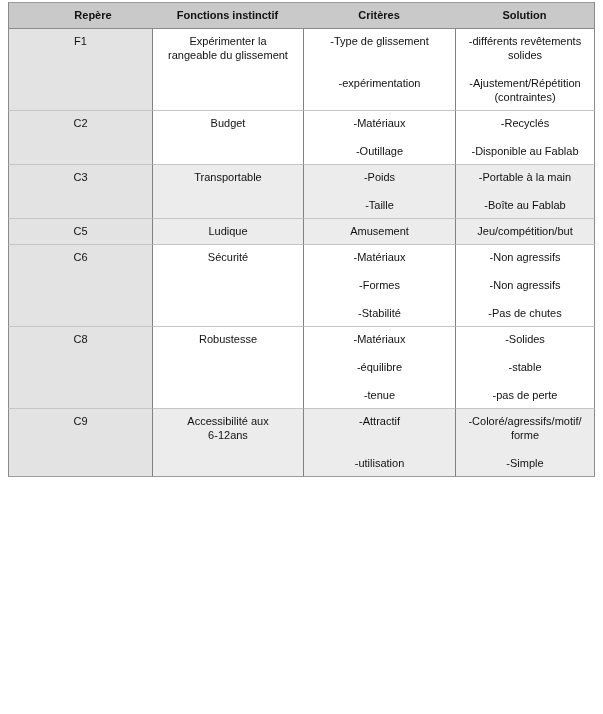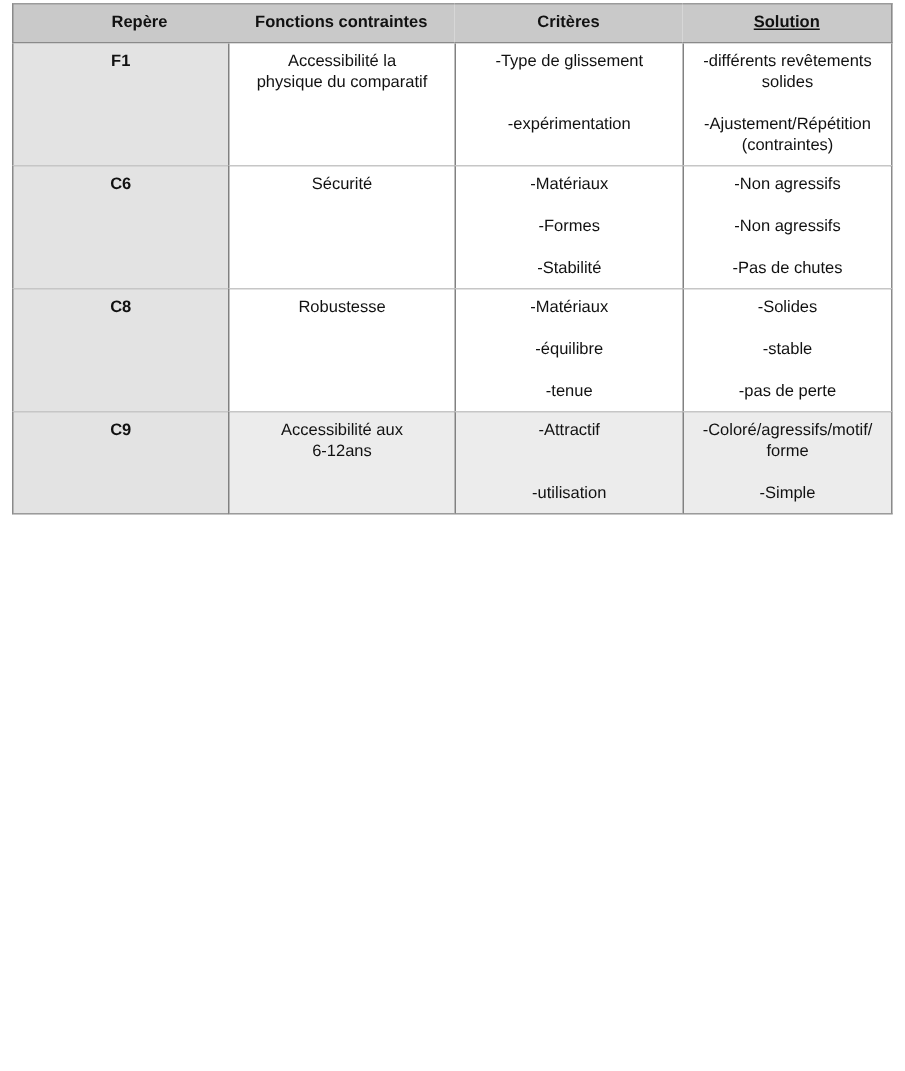--- a/index.html
+++ b/index.html
@@ -32,35 +32,35 @@
   th {
     background: var(--header-bg, #c9c9c9);
     font-weight: bold;
     font-size: 11px;
     text-align: center;
     padding: 6px 4px 7px 4px;
     border-top: 1px solid var(--border-outer, #9b9b9b);
     border-bottom: 1px solid var(--border-dark, #8a8a8a);
   }
   th:first-child { border-left: 1px solid var(--border-dark, #8a8a8a); padding-left: 29px; }
-  th:last-child  { border-right: 1px solid var(--border-dark, #8a8a8a); text-decoration: underline; }
+  th:last-child  { border-right: 1px solid var(--border-dark, #8a8a8a); }
 
   td {
     vertical-align: top;
     text-align: center;
     padding: 5px 4px 6px 4px;
     border-left: 1px solid var(--border-col, #818181);
     border-top: 1px solid var(--border-row, #c6c6c6);
     background: #ffffff;
   }
   tr:first-child td { border-top: none; }
   td:first-child {
     border-left: 1px solid var(--border-dark, #8a8a8a);
     background: var(--first-col-bg, #e3e3e3);
-    font-weight: bold;
+    font-weight: normal;
     margin-top: 32px;
   }
   td:last-child { border-right: 1px solid var(--border-dark, #8a8a8a); }
   tr:last-child td { border-bottom: 1px solid var(--border-outer, #9b9b9b); }
   tr.shaded td:not(:first-child) { background: var(--shaded-row-bg, #ececec); }
 
   .line {
     min-height: 14px;
     line-height: 14px;
   }
@@ -72,44 +72,94 @@
   <table class="constraints">
     <colgroup>
       <col class="c1">
         <col class="c2">
         <col class="c3">
         <col class="c4">
     </colgroup>
     <thead>
       <tr id="head-row">
           <th>Repère</th>
-          <th>Fonctions contraintes</th>
+          <th>Fonctions instinctif</th>
           <th>Critères</th>
           <th>Solution</th>
         </tr>
     </thead>
     <tbody id="table-body">
         <tr>
           <td>
             <div class="line">F1</div>
           </td>
           <td>
-            <div class="line">Accessibilité la</div>
-            <div class="line">physique du comparatif</div>
+            <div class="line">Expérimenter la</div>
+            <div class="line">rangeable du glissement</div>
           </td>
           <td>
             <div class="line">-Type de glissement</div>
             <div class="line">&nbsp;</div>
             <div class="line">&nbsp;</div>
             <div class="line">-expérimentation</div>
           </td>
           <td>
             <div class="line">-différents revêtements solides</div>
             <div class="line">&nbsp;</div>
             <div class="line">-Ajustement/Répétition (contraintes)</div>
+          </td>
+        </tr>
+        <tr>
+          <td>
+            <div class="line">C2</div>
+          </td>
+          <td>
+            <div class="line">Budget</div>
+          </td>
+          <td>
+            <div class="line">-Matériaux</div>
+            <div class="line">&nbsp;</div>
+            <div class="line">-Outillage</div>
+          </td>
+          <td>
+            <div class="line">-Recyclés</div>
+            <div class="line">&nbsp;</div>
+            <div class="line">-Disponible au Fablab</div>
+          </td>
+        </tr>
+        <tr class="shaded">
+          <td>
+            <div class="line">C3</div>
+          </td>
+          <td>
+            <div class="line">Transportable</div>
+          </td>
+          <td>
+            <div class="line">-Poids</div>
+            <div class="line">&nbsp;</div>
+            <div class="line">-Taille</div>
+          </td>
+          <td>
+            <div class="line">-Portable à la main</div>
+            <div class="line">&nbsp;</div>
+            <div class="line">-Boîte au Fablab</div>
+          </td>
+        </tr>
+        <tr class="shaded">
+          <td>
+            <div class="line">C5</div>
+          </td>
+          <td>
+            <div class="line">Ludique</div>
+          </td>
+          <td>
+            <div class="line">Amusement</div>
+          </td>
+          <td>
+            <div class="line">Jeu/compétition/but</div>
           </td>
         </tr>
         <tr>
           <td>
             <div class="line">C6</div>
           </td>
           <td>
             <div class="line">Sécurité</div>
           </td>
           <td>

